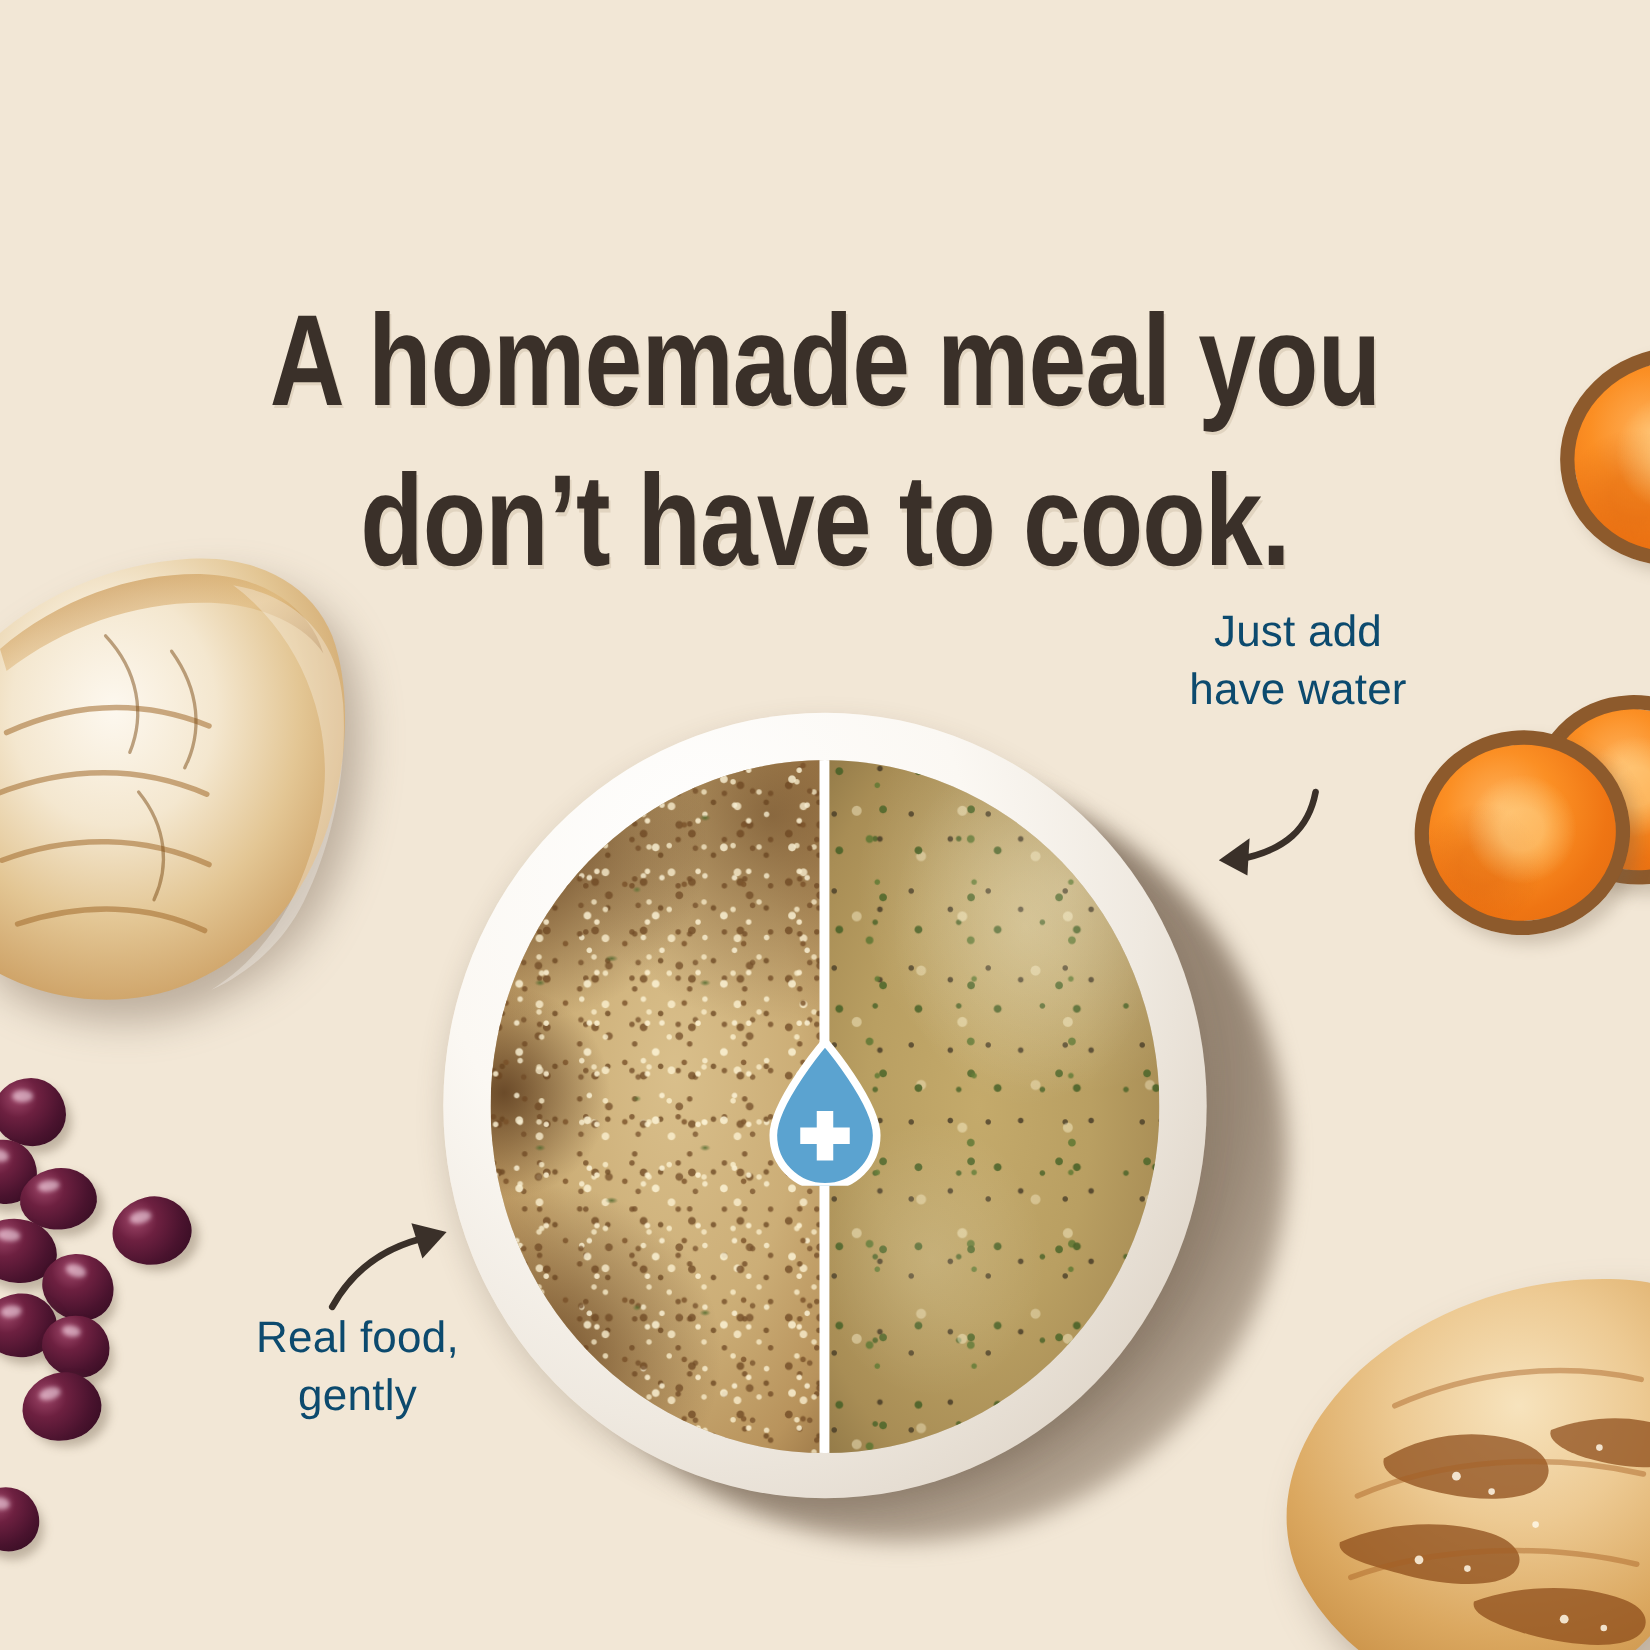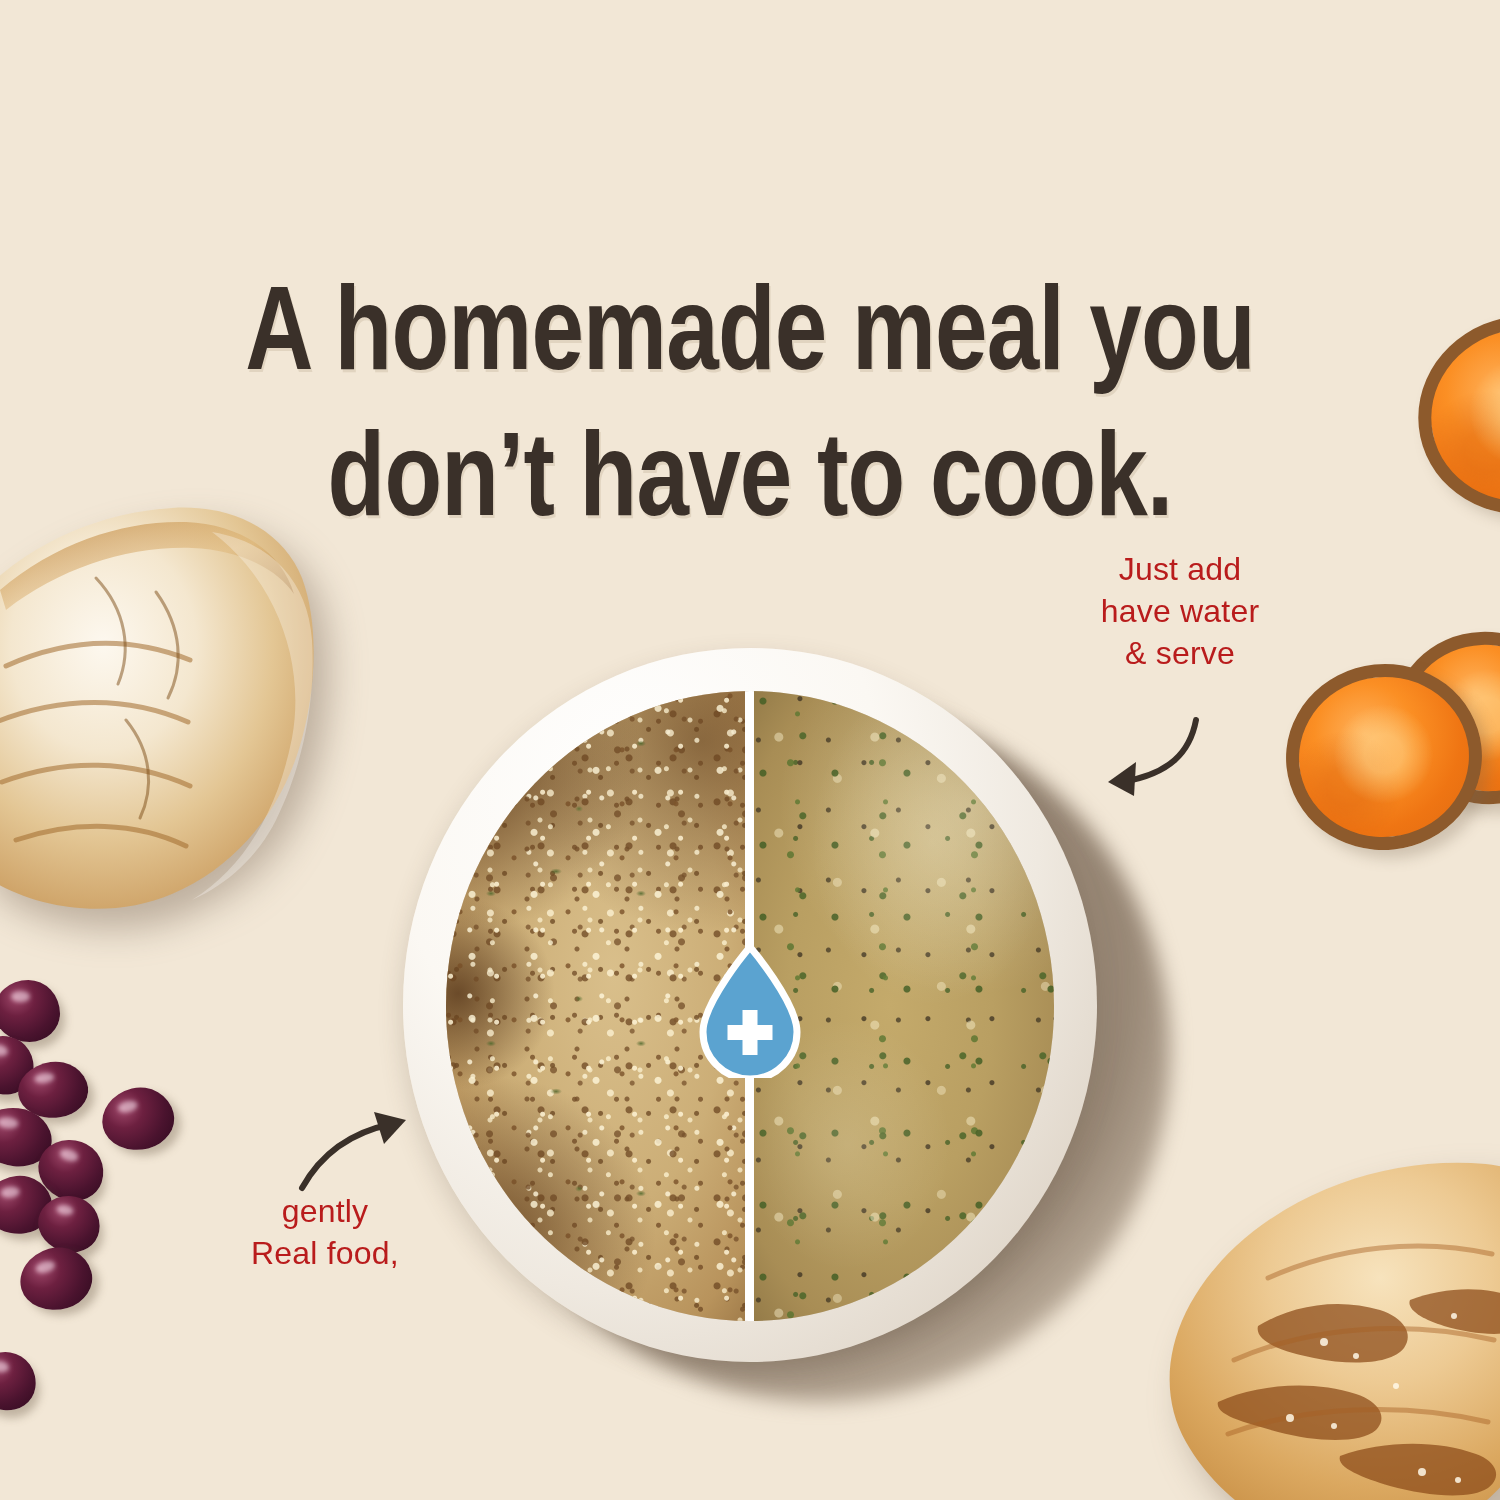--- a/index.html
+++ b/index.html
@@ -34,22 +34,22 @@
     transform: scaleX(0.80);
     transform-origin: 50% 0;
     white-space: nowrap;
     text-shadow: 2px 3px 0 rgba(212,197,175,.55);
   }
   .headline .l2 { display:block; }
 
   
   .callout {
     position: absolute;
-    color: #b91c1c;
-    font-size: 32px;
+    color: #0c4a6e;
+    font-size: 40px;
     line-height: 1.32;
     text-align: center;
     font-weight: 400;
     letter-spacing: .2px;
   }
   #callout-water { left: 1010px; top: 548px; width: 340px; }
   #callout-food  { left: 155px;  top: 1190px; width: 340px; }
 
   .arrow { position: absolute; }
   #arrow-water { left: 1078px; top: 712px; width: 130px; height: 90px; }
@@ -367,32 +367,31 @@
                  A47 47 0 0 1 8 88
                  C8 58 55 3 55 3 Z" fill="#5ba3d0" stroke="#ffffff" stroke-width="7" stroke-linejoin="round"></path>
         <path d="M47.5 66 H62.5 V81 H77.5 V96 H62.5 V111 H47.5 V96 H32.5 V81 H47.5 Z" fill="#ffffff"></path>
       </svg>
     </div>
   </div>
 
   <div class="callout" id="callout-water">
     <div>Just add</div>
     <div>have water</div>
-    <div>&amp; serve</div>
   </div>
   <div class="arrow" id="arrow-water">
     <svg width="130" height="90" viewBox="0 0 130 90" aria-hidden="true">
       <path d="M118 8 C112 40 92 62 44 70" fill="none" stroke="#3a3029" stroke-width="6" stroke-linecap="round"></path>
       <path d="M30 70 L58 50 L56 84 Z" fill="#3a3029"></path>
     </svg>
   </div>
 
   <div class="callout" id="callout-food">
+    <div>Real food,</div>
     <div>gently</div>
-    <div>Real food,</div>
   </div>
   <div class="arrow" id="arrow-food">
     <svg width="120" height="90" viewBox="0 0 120 90" aria-hidden="true">
       <path d="M6 82 C26 46 56 26 96 18" fill="none" stroke="#3a3029" stroke-width="6" stroke-linecap="round"></path>
       <path d="M110 14 L78 6 L88 38 Z" fill="#3a3029"></path>
     </svg>
   </div>
 
 </div>
 

